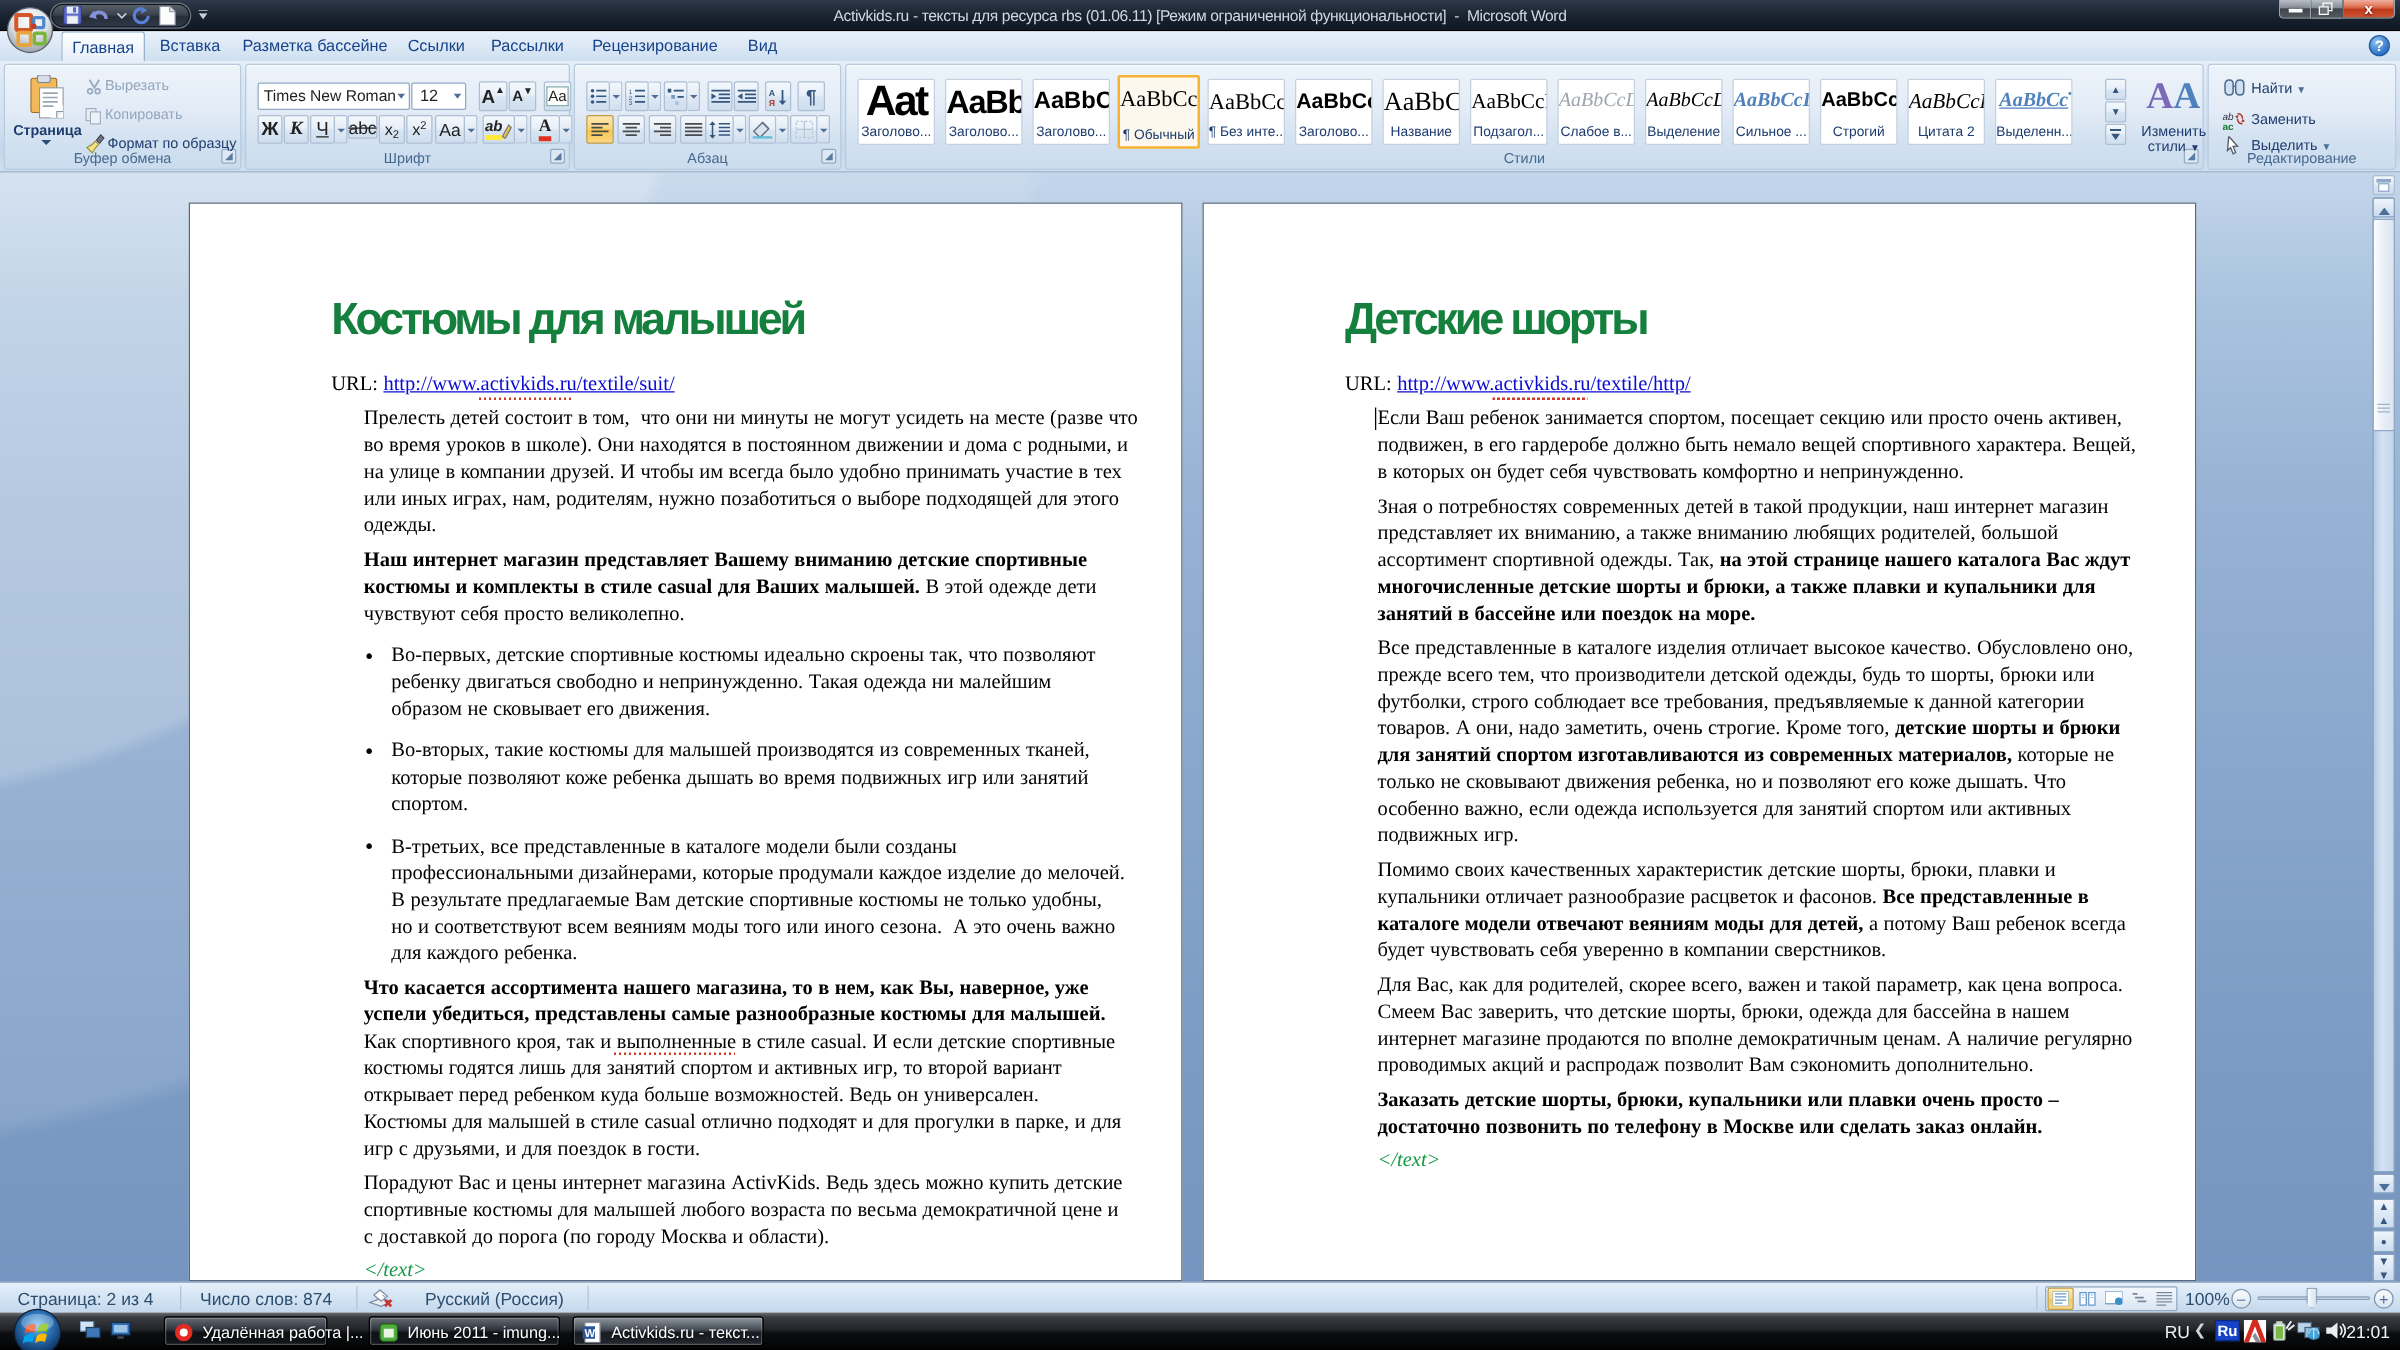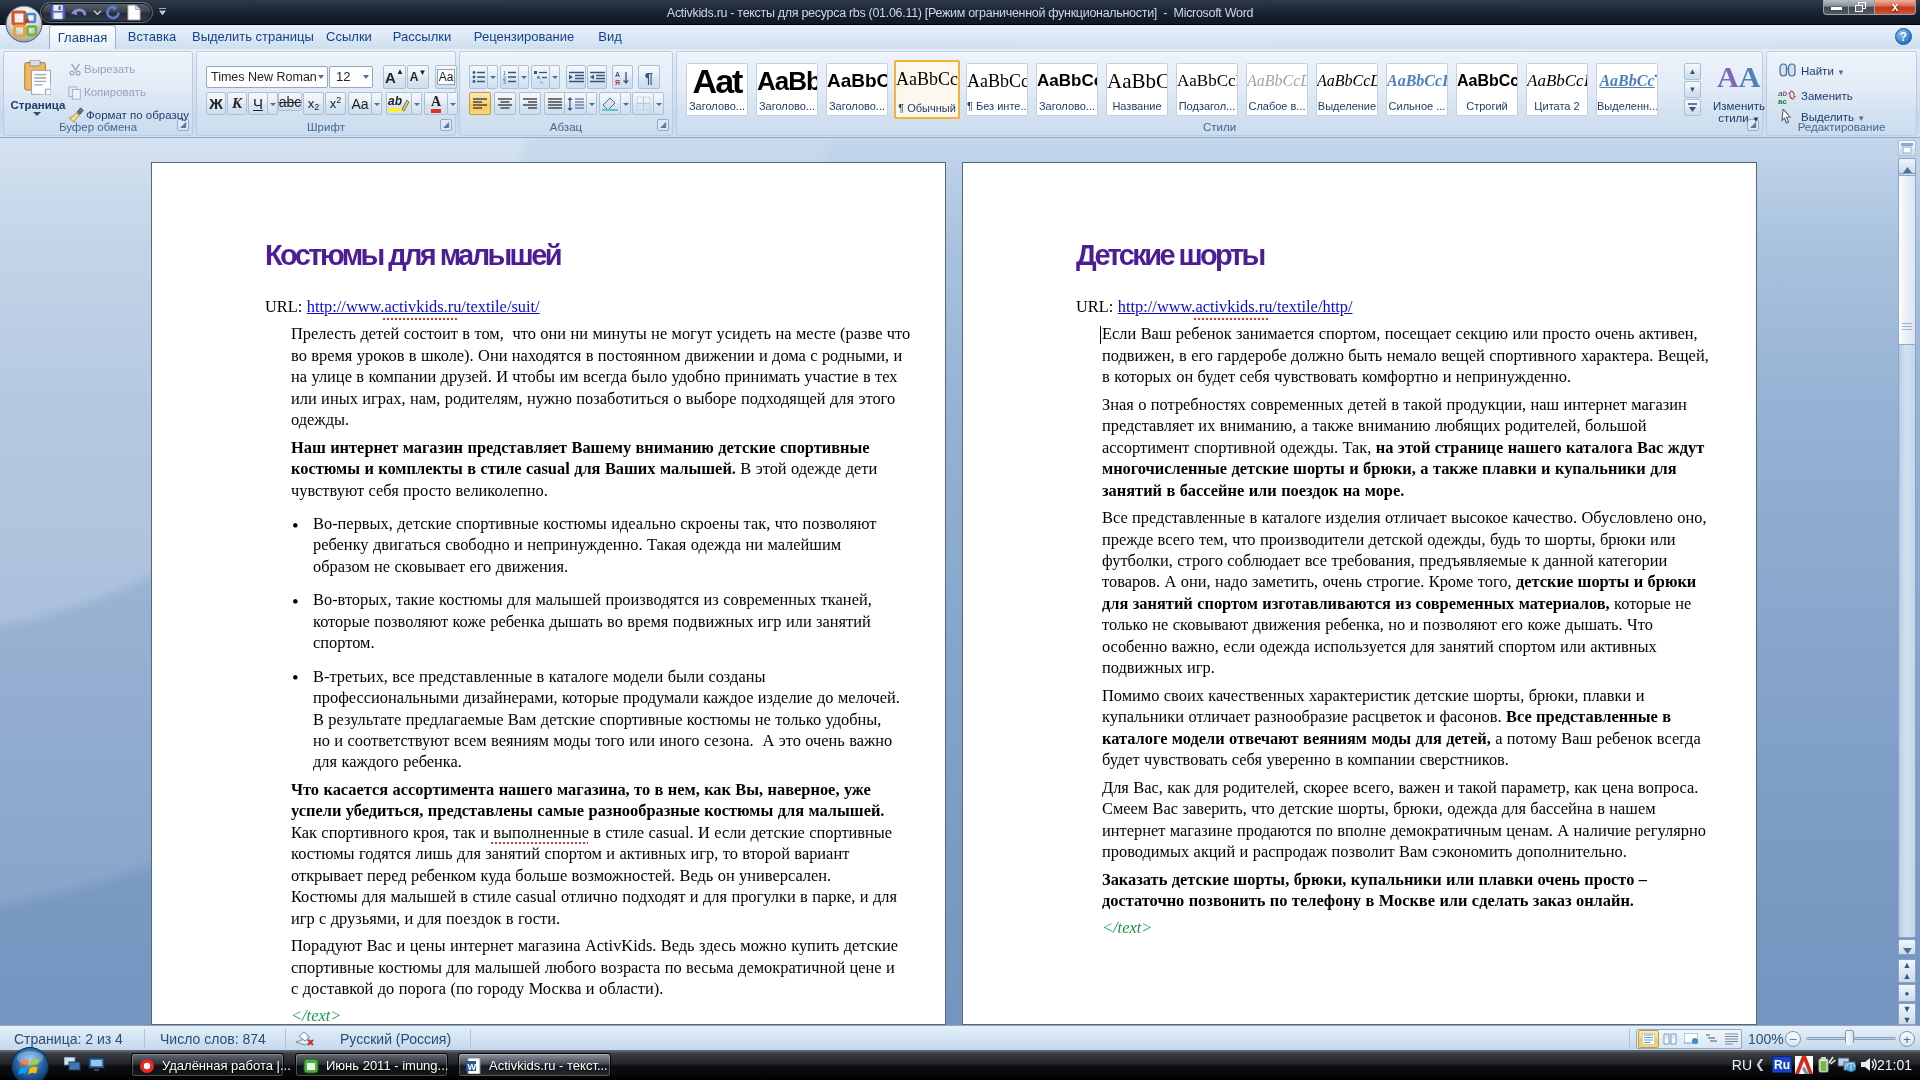--- a/index.html
+++ b/index.html
@@ -51,21 +51,21 @@
 #docarea{position:absolute;left:0;top:138px;width:1920px;height:889px;
 background:linear-gradient(180deg,#c3d6eb 0%,#a9c2de 12%,#96b2d4 30%,#88a6cc 55%,#7b9bc4 80%,#7595c0 100%)}
 #docarea::before{content:"";position:absolute;inset:0;
 background:radial-gradient(circle 700px at -140px -190px, rgba(255,255,255,0.20) 0 98%, rgba(255,255,255,0) 100%),
 radial-gradient(circle 1050px at -180px -260px, rgba(255,255,255,0.12) 0 98.5%, rgba(255,255,255,0) 100%)}
 .page{position:absolute;top:26px;width:795px;height:863px;background:#fff;border:1px solid #56687c}
 #page1{left:151px}
 #page2{left:962px}
 .doc{font-family:"Liberation Serif",serif;font-size:16.4px;line-height:21.45px;color:#000;white-space:pre;word-spacing:0.3px}
 .doc b{font-weight:bold}
-.h1{font-family:"Liberation Sans",sans-serif;font-weight:bold;font-size:29px;letter-spacing:-2.6px;color:#4c1d95;white-space:pre}
+.h1{font-family:"Liberation Sans",sans-serif;font-weight:bold;font-size:36px;letter-spacing:-2.6px;color:#15803d;white-space:pre}
 .lnk{color:#0b0bd4;text-decoration:underline}
 .tag{font-family:"Liberation Serif",serif;font-style:italic;font-size:16.4px;color:#159947}
 
 #vscroll{position:absolute;right:3px;top:137px;width:21px;height:888px}
 
 #statusbar{position:absolute;left:0;top:1025px;width:1920px;height:25px;
 background:linear-gradient(180deg,#e6f0fa 0%,#d5e5f4 45%,#c4d8ec 100%);border-top:1px solid #93a8c0}
 #statusbar .stxt{position:absolute;top:5px;font-size:14px;color:#2d4d6e;white-space:nowrap}
 .sdiv{position:absolute;top:3px;width:1px;height:19px;background:#b0c4d8}
 
@@ -132,21 +132,21 @@
   <circle cx="19" cy="19" r="18" fill="url(#orb2)" stroke="#555e68" stroke-width="1"></circle>
   <rect x="8" y="7" width="12" height="12" rx="1.5" fill="none" stroke="#d4572a" stroke-width="3.2"></rect>
   <rect x="9.5" y="21" width="10" height="10" rx="1.5" fill="none" stroke="#e8a33d" stroke-width="3"></rect>
   <rect x="22" y="9" width="8" height="8" rx="1.2" fill="none" stroke="#3a7ecb" stroke-width="2.6" opacity="0.9"></rect>
   <rect x="22.5" y="21.5" width="8.5" height="8.5" rx="1.2" fill="none" stroke="#7ab63e" stroke-width="2.8"></rect>
   <circle cx="22" cy="16" r="2.2" fill="#c23a2e"></circle>
 </svg>
 <div id="tabrow">
   <div id="tab-active">Главная</div>
   <div class="tab" style="left:119px;width:66px">Вставка</div>
-  <div class="tab" style="left:192px;width:120px">Выделить страницы</div>
+  <div class="tab" style="left:192px;width:120px">Разметка бассейне</div>
   <div class="tab" style="left:319px;width:60px">Ссылки</div>
   <div class="tab" style="left:386px;width:72px">Рассылки</div>
   <div class="tab" style="left:465px;width:118px">Рецензирование</div>
   <div class="tab" style="left:590px;width:40px">Вид</div>
   <div id="helpbtn">?</div>
 </div>
 <div id="ribbon">
   <div class="rgroup" id="g-clip" style="left:3px;width:190px">
         <div class="glabel">Буфер обмена</div>
         <div class="dlauncher">◢</div>
@@ -543,21 +543,21 @@
   </svg>
   <svg class="abs" style="left:64px;top:7px" width="17" height="15" viewBox="0 0 17 15">
         <rect x="0" y="0" width="11" height="8" fill="#cfe3f5" stroke="#5a7fa6"></rect>
         <rect x="5" y="5" width="11" height="8" fill="#3e77b5" stroke="#1c3c5e"></rect>
       </svg>
   <svg class="abs" style="left:88px;top:7px" width="17" height="15" viewBox="0 0 17 15">
         <rect x="1" y="1" width="15" height="10" fill="#2f6db4" stroke="#12304f"></rect>
         <rect x="3" y="3" width="11" height="6" fill="#9cc4e8"></rect>
         <rect x="6" y="12" width="5" height="2" fill="#445"></rect>
       </svg>
-  <div class="tbtn" style="left:131px;width:153px">
+  <div class="tbtn" style="left:131px;width:131px">
         <svg class="abs" style="left:7px;top:4px" width="16" height="16" viewBox="0 0 16 16">
           <circle cx="8" cy="8" r="7" fill="#e32b24"></circle>
           <circle cx="8" cy="8" r="3.2" fill="#fff"></circle>
         </svg>
         <span class="tlab">Удалённая работа |...</span>
       </div>
   <div class="tbtn" style="left:295px;width:153px">
         <svg class="abs" style="left:7px;top:4px" width="16" height="16" viewBox="0 0 16 16">
           <rect x="1" y="1" width="14" height="14" rx="3" fill="#4fae3e" stroke="#1f5c18"></rect>
           <rect x="4" y="5" width="8" height="7" fill="#e8f5e2"></rect>

